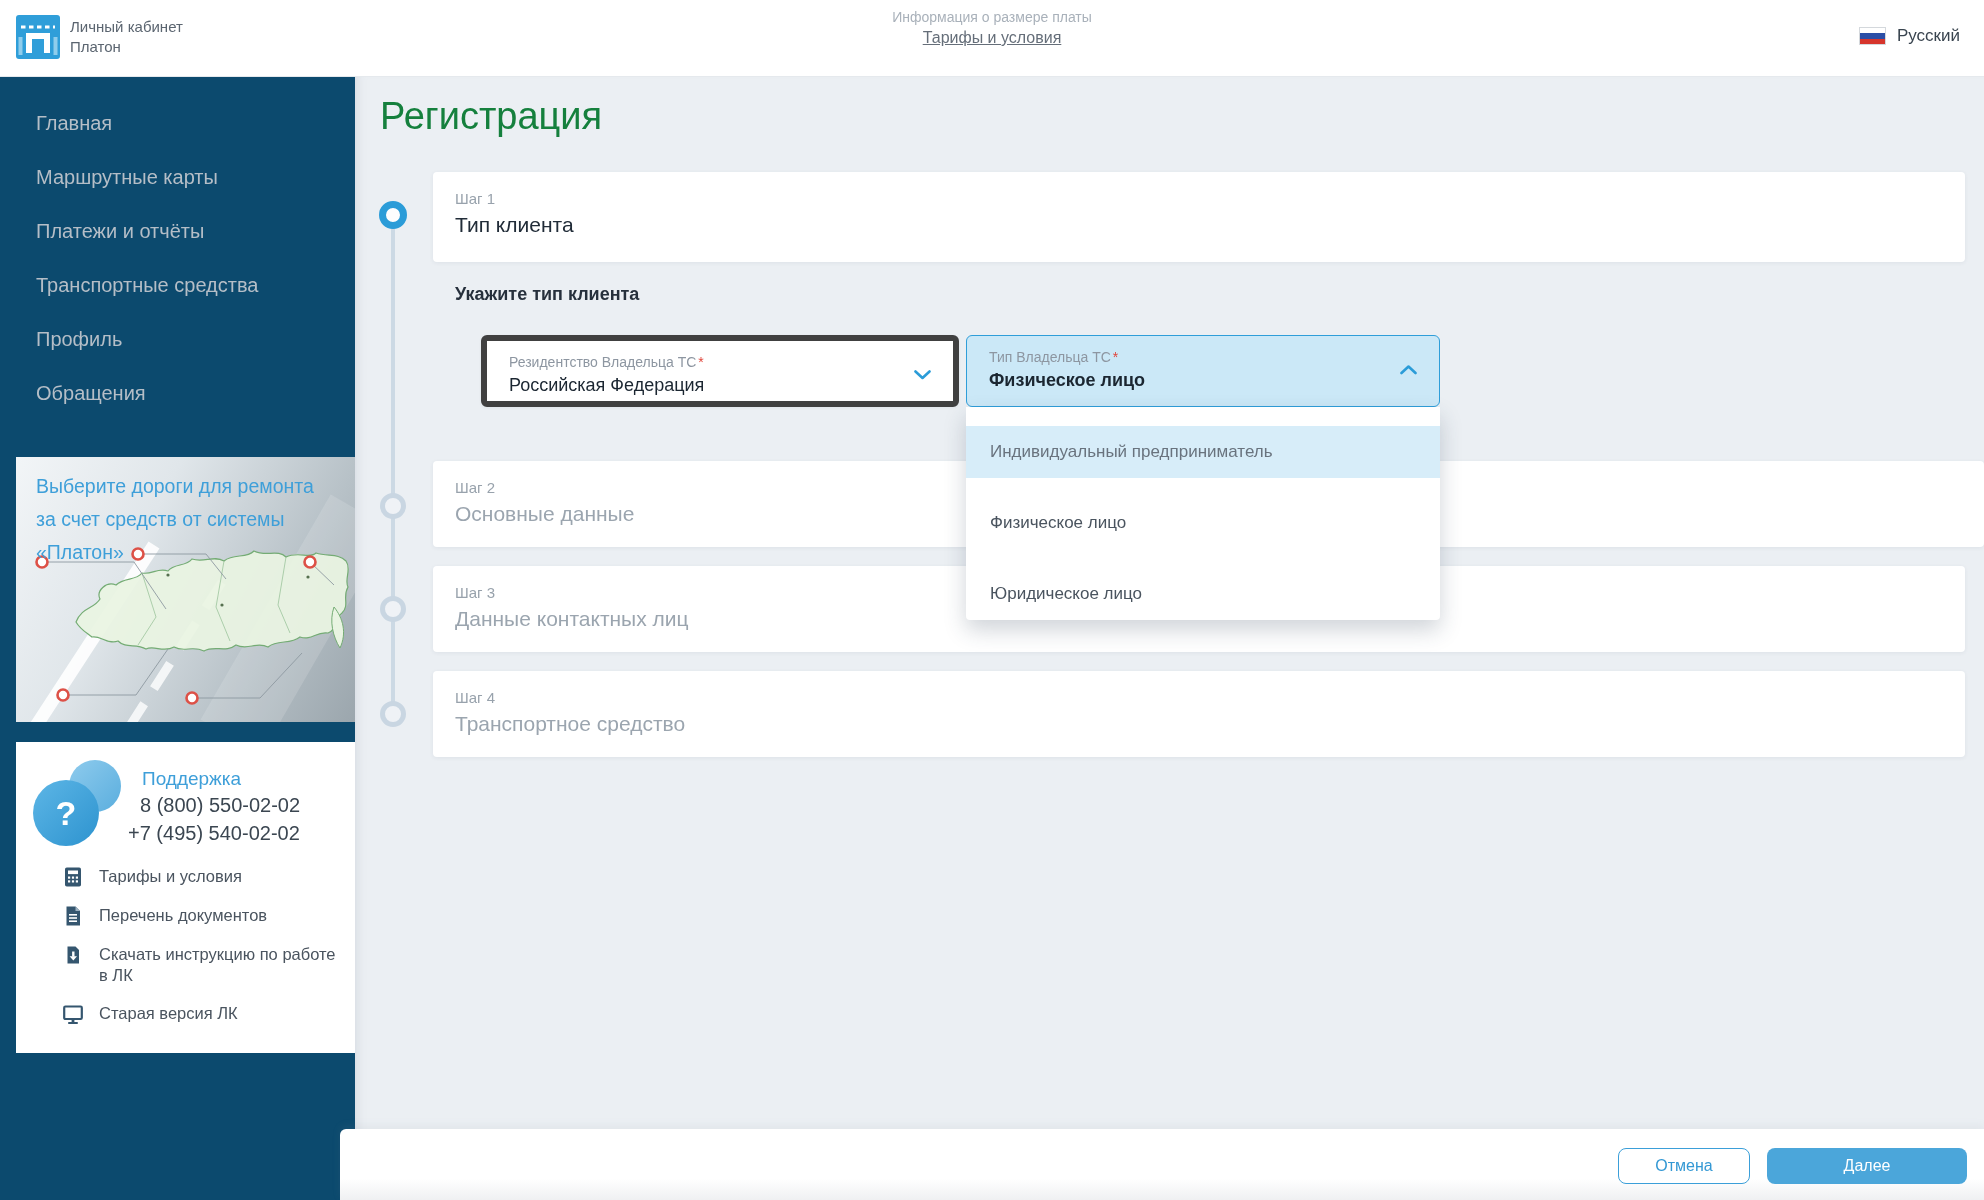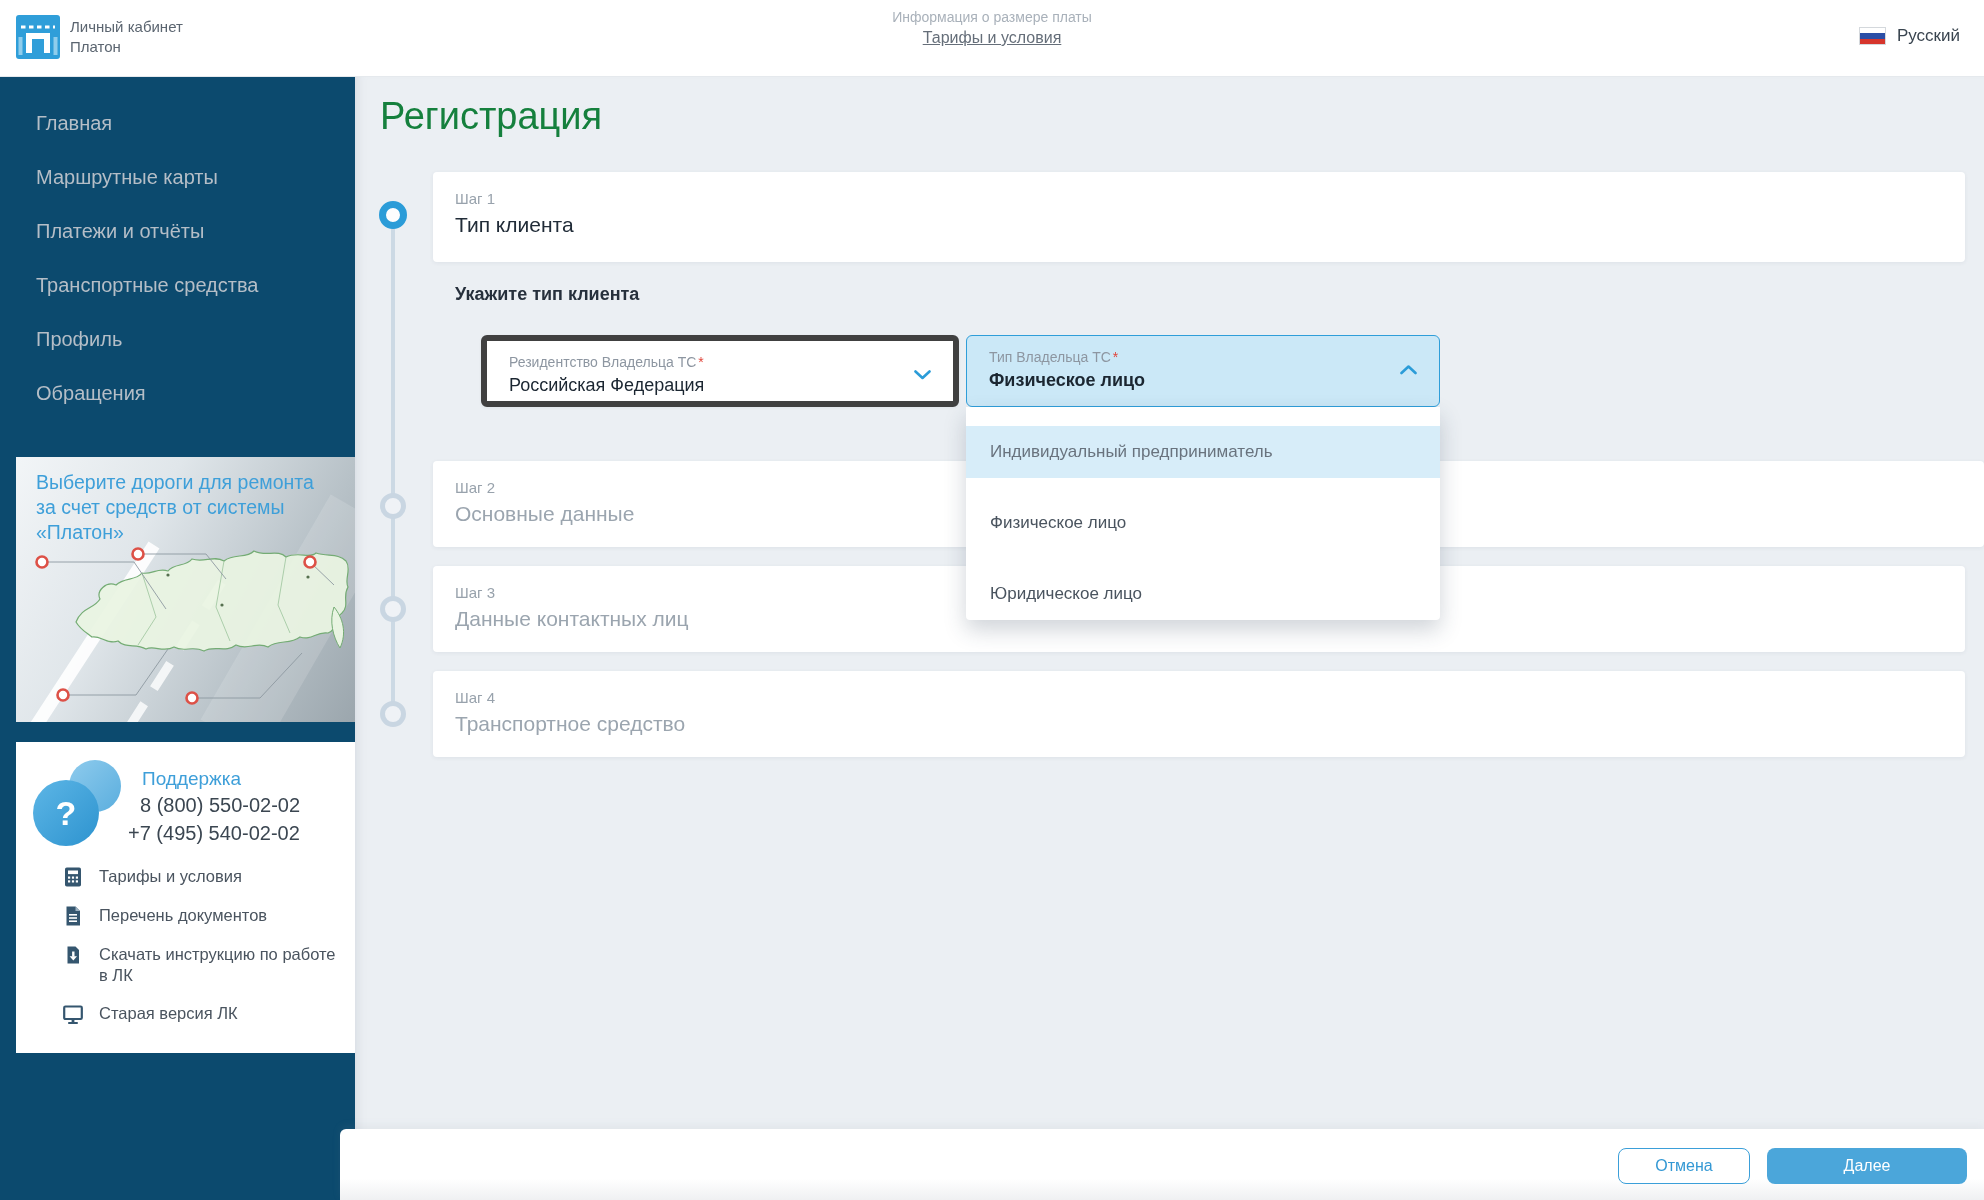--- a/index.html
+++ b/index.html
@@ -21,21 +21,21 @@
   .flag div{flex:1;}
   .lang-label{margin-left:11px;font-size:17px;color:#39444f;}
 
   
   .sidebar{position:absolute;left:0;top:76px;width:355px;height:1124px;background:#0c4a6e;}
   .nav{position:absolute;left:36px;top:20px;}
   .nav-item{height:54px;display:flex;align-items:center;font-size:20px;color:#b5bec7;cursor:pointer;white-space:nowrap;}
 
   .promo{position:absolute;left:16px;top:381px;width:339px;height:265px;overflow:hidden;cursor:pointer;
          background:linear-gradient(118deg,#f2f5f7 0%,#e0e6ea 35%,#b7c1c7 72%,#9ba6ad 100%);}
-  .promo-text{position:absolute;left:20px;top:13px;width:280px;font-size:19.5px;line-height:25px;
+  .promo-text{position:absolute;left:20px;top:13px;width:280px;font-size:19.5px;line-height:33px;
               font-weight:500;color:#3e9fd9;z-index:2;}
   .promo svg{position:absolute;left:0;top:0;}
 
   .support{position:absolute;left:16px;top:666px;width:339px;height:311px;background:#fff;}
   .q-wrap{position:absolute;left:17px;top:18px;width:92px;height:86px;}
   .q-small{position:absolute;right:4px;top:0;width:52px;height:52px;border-radius:50%;
            background:linear-gradient(135deg,#8ecbed,#5aaede);}
   .q-big{position:absolute;left:0;bottom:0;width:66px;height:66px;border-radius:50%;
          background:linear-gradient(135deg,#5db6e6,#2d93cf);display:flex;align-items:center;justify-content:center;
          color:#fff;font-size:34px;font-weight:bold;}

